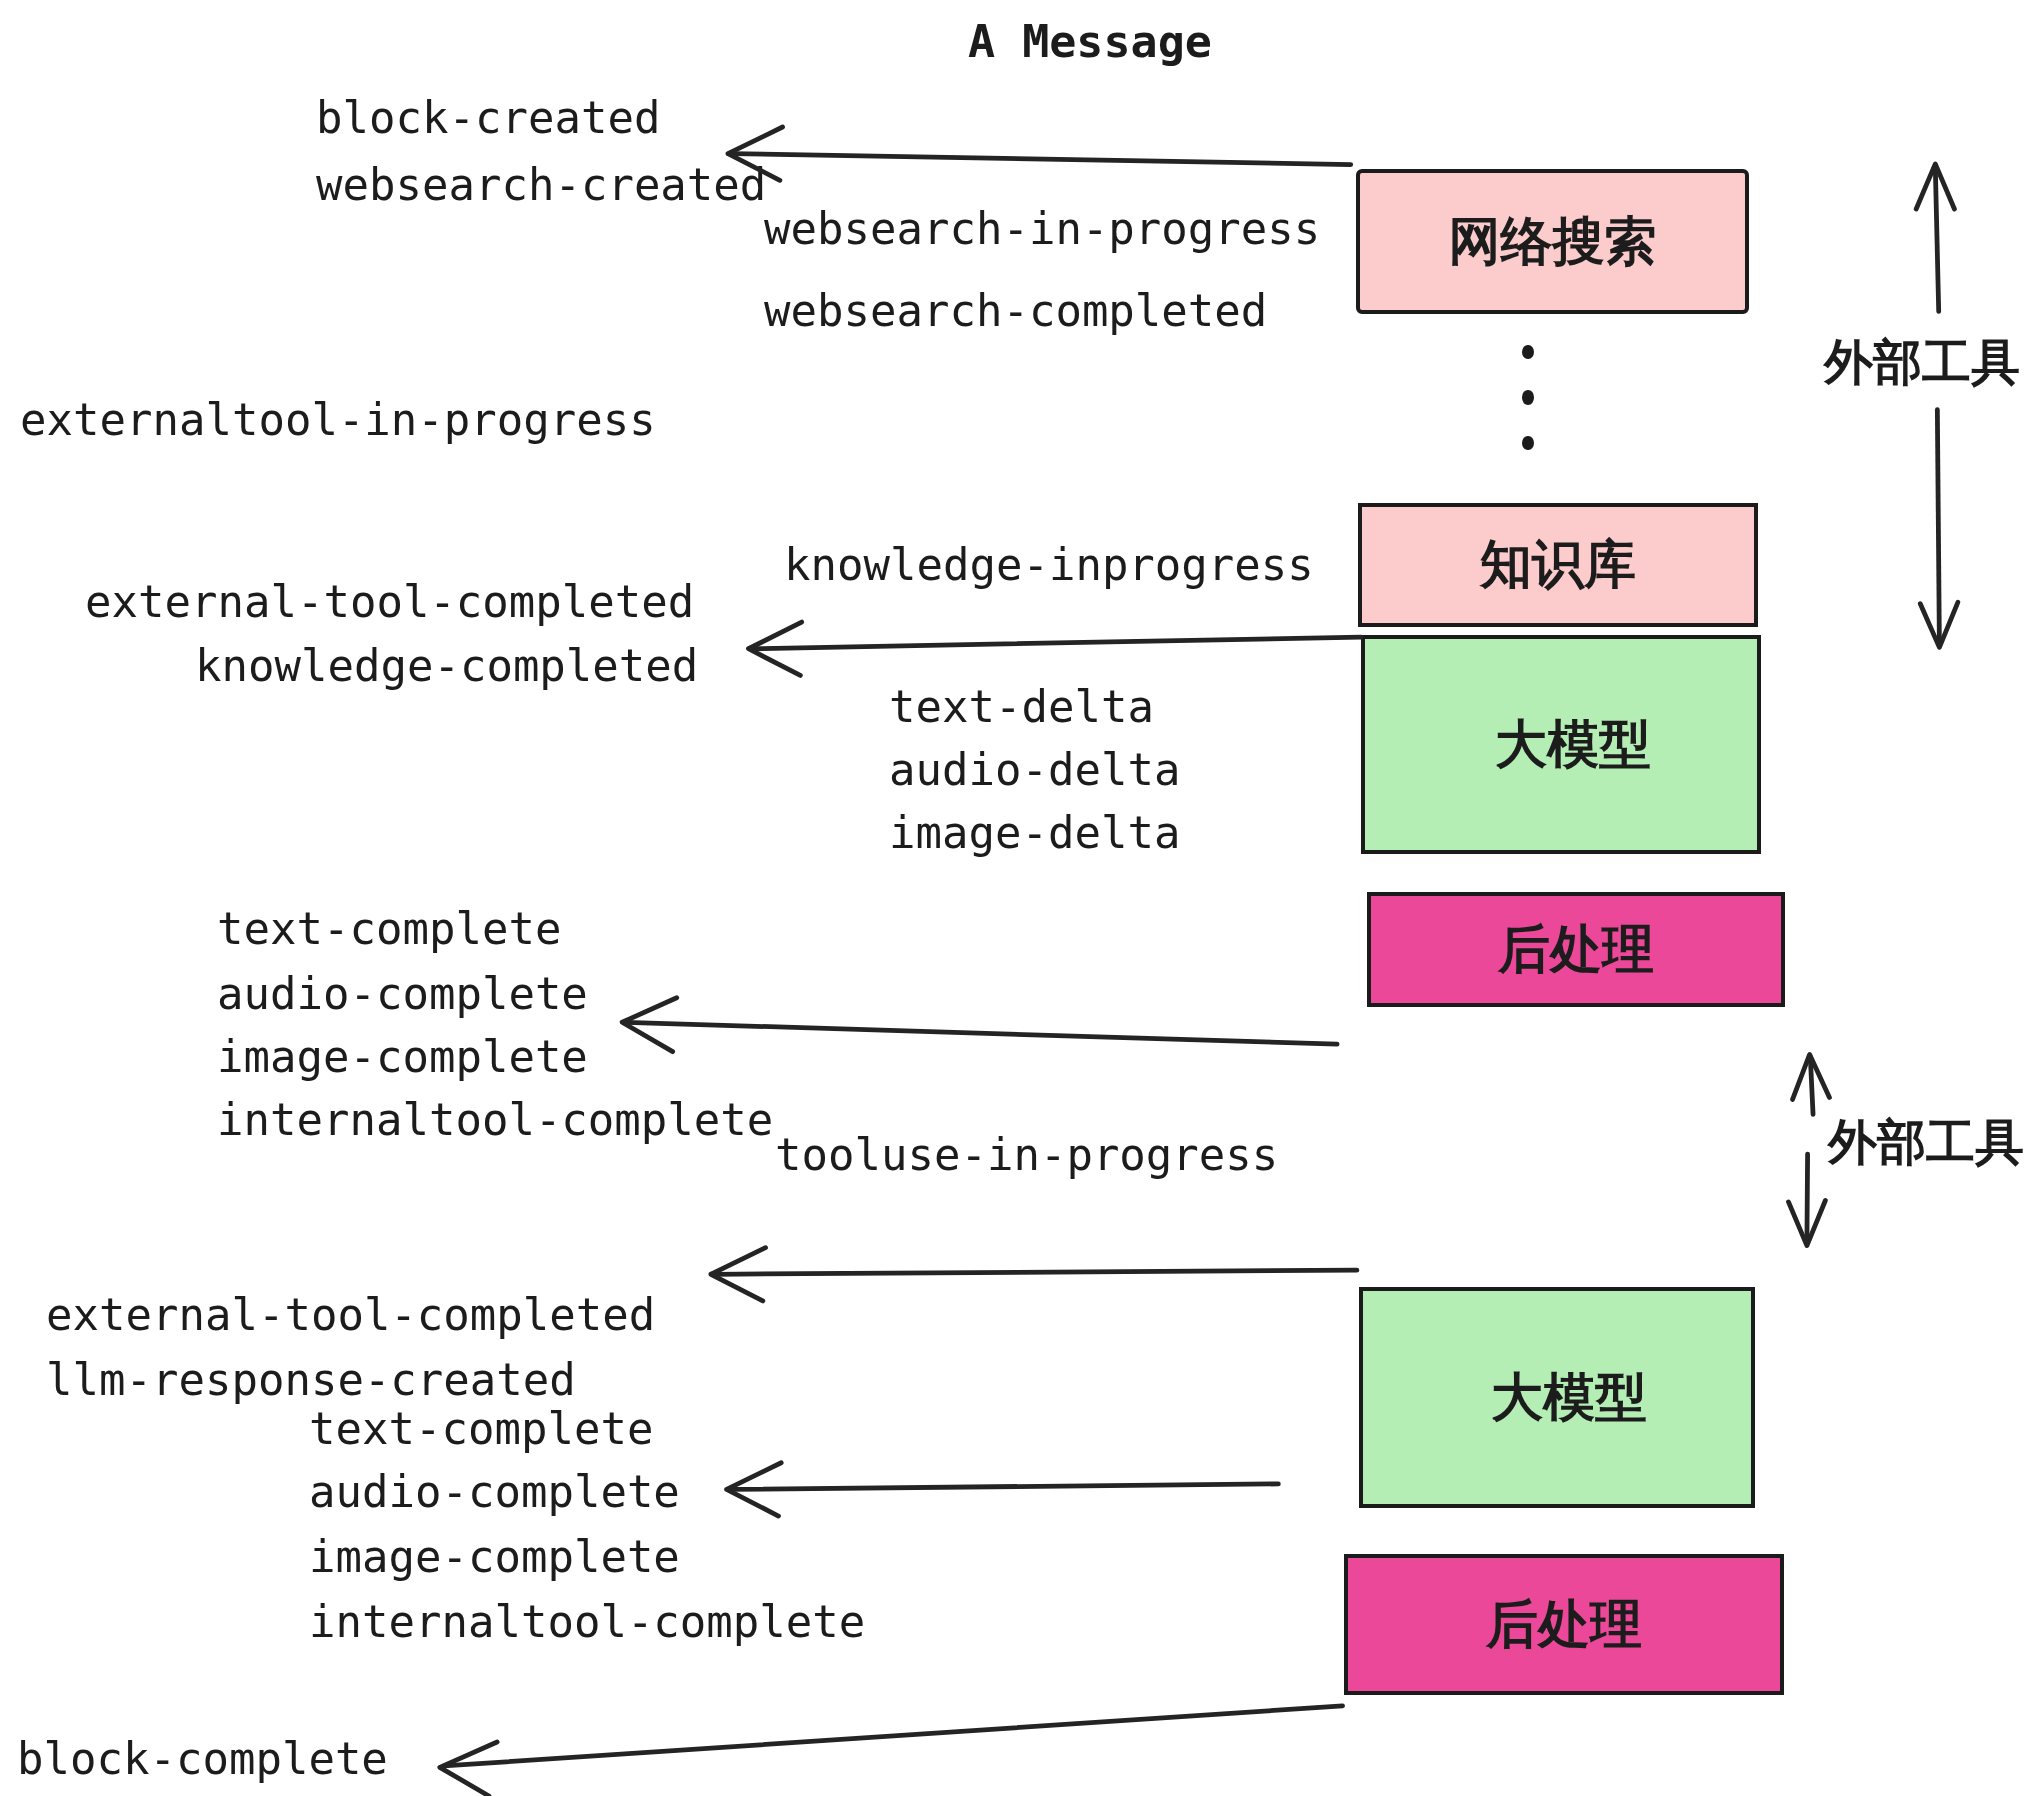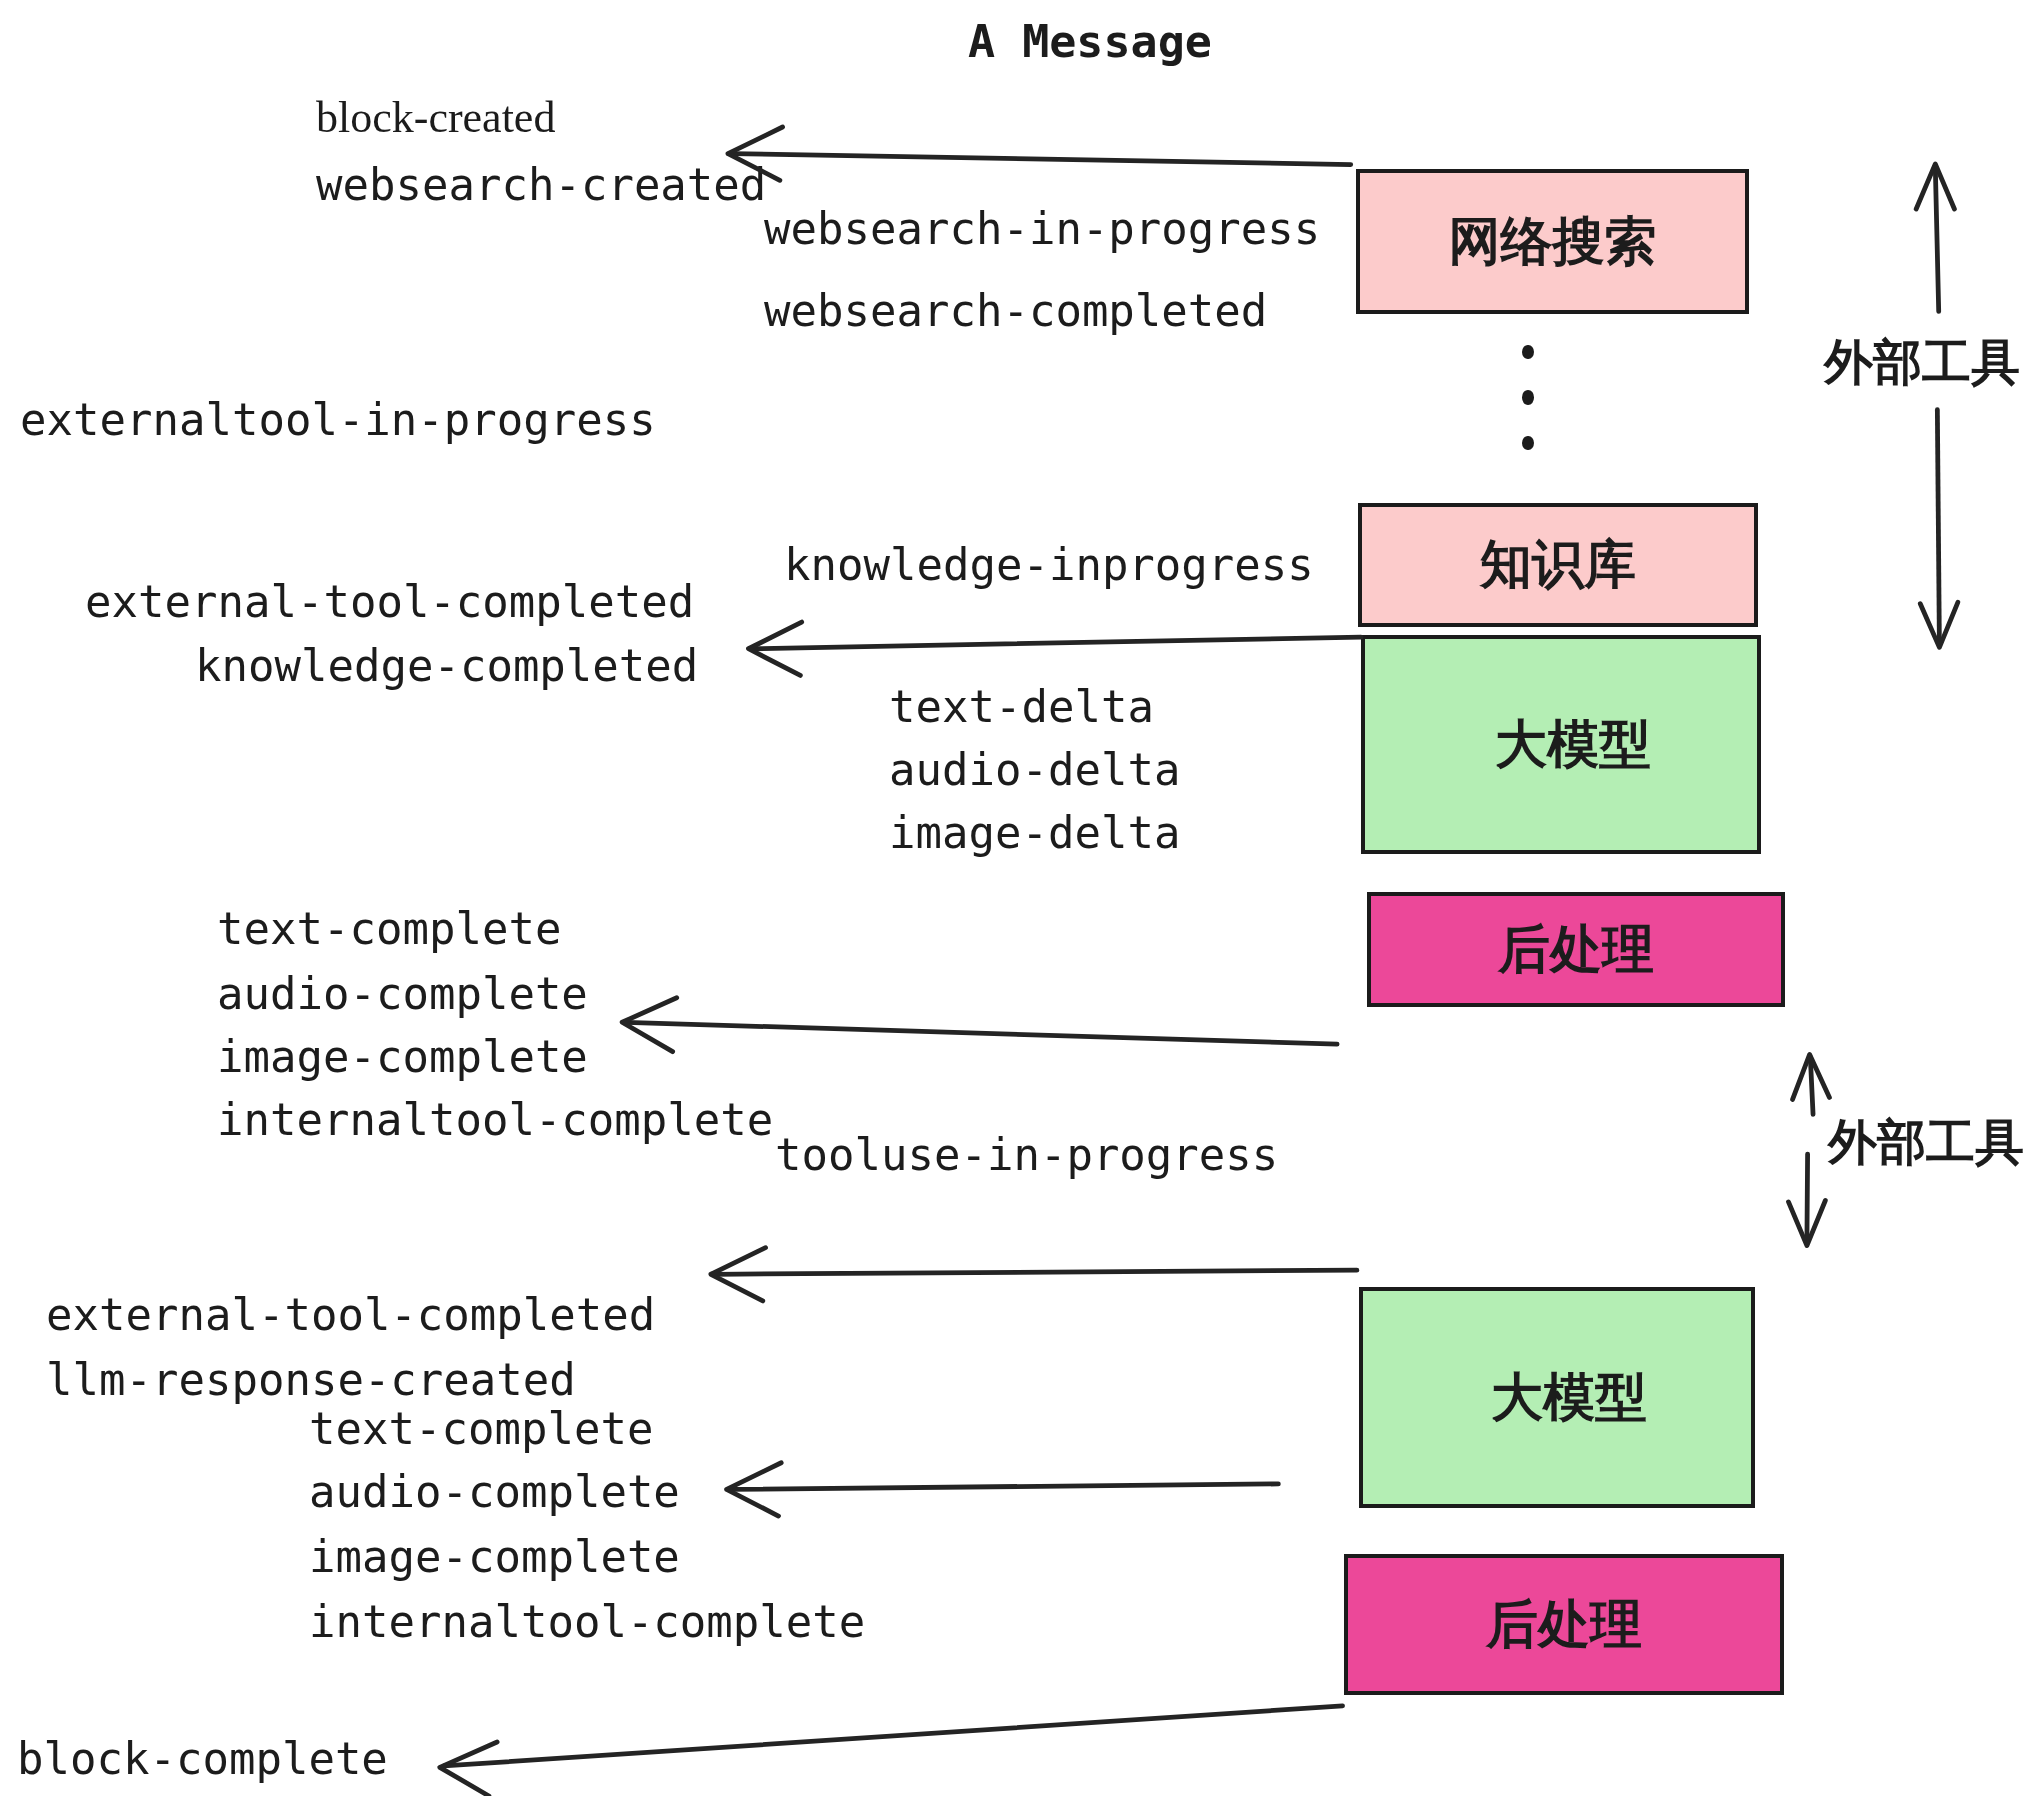--- a/index.html
+++ b/index.html
@@ -96,21 +96,21 @@
     stroke-linejoin: round;
   }
 </style>
 </head>
 <body>
 
 <div id="canvas">
 
   <div class="title" style="left:968px; top:15px;">A Message</div>
 
-  <div class="box pink" style="left:1356px; top:169px; width:393px; height:145px;">
+  <div class="box pink" style="left:1356px; top:169px; width:393px; height:145px;border-radius:6px;">
     <span class="box-label">网络搜索</span>
   </div>
 
   <div class="dots">
     <div class="dot"></div>
     <div class="dot"></div>
     <div class="dot"></div>
   </div>
 
   <div class="box pink" style="left:1358px; top:503px; width:400px; height:124px;">
@@ -130,21 +130,21 @@
     <span class="box-label">大模型</span>
   </div>
 
   <div class="box white" style="left:1344px; top:1554px; width:440px; height:141px;">
     <span class="box-label">后处理</span>
   </div>
 
   <div class="side-label" style="left:1824px; top:330px;">外部工具</div>
   <div class="side-label" style="left:1828px; top:1110px;">外部工具</div>
 
-  <div class="event" style="left:316px;  top:94px;font-family:Liberation Serif, serif;">block-created</div>
+  <div class="event" style="left:316px;  top:94px;">block-created</div>
   <div class="event" style="left:316px;  top:161px;">websearch-created</div>
   <div class="event" style="left:764px; top:205px;">websearch-in-progress</div>
   <div class="event" style="left:20px;   top:396px;">externaltool-in-progress</div>
   <div class="event" style="left:764px; top:287px;">websearch-completed</div>
   <div class="event" style="left:784px; top:541px;">knowledge-inprogress</div>
   <div class="event" style="left:85px;  top:578px;">external-tool-completed</div>
   <div class="event" style="left:195px;  top:642px;">knowledge-completed</div>
   <div class="event" style="left:889px; top:683px;">text-delta</div>
   <div class="event" style="left:889px; top:746px;">audio-delta</div>
   <div class="event" style="left:889px; top:809px;">image-delta</div>

